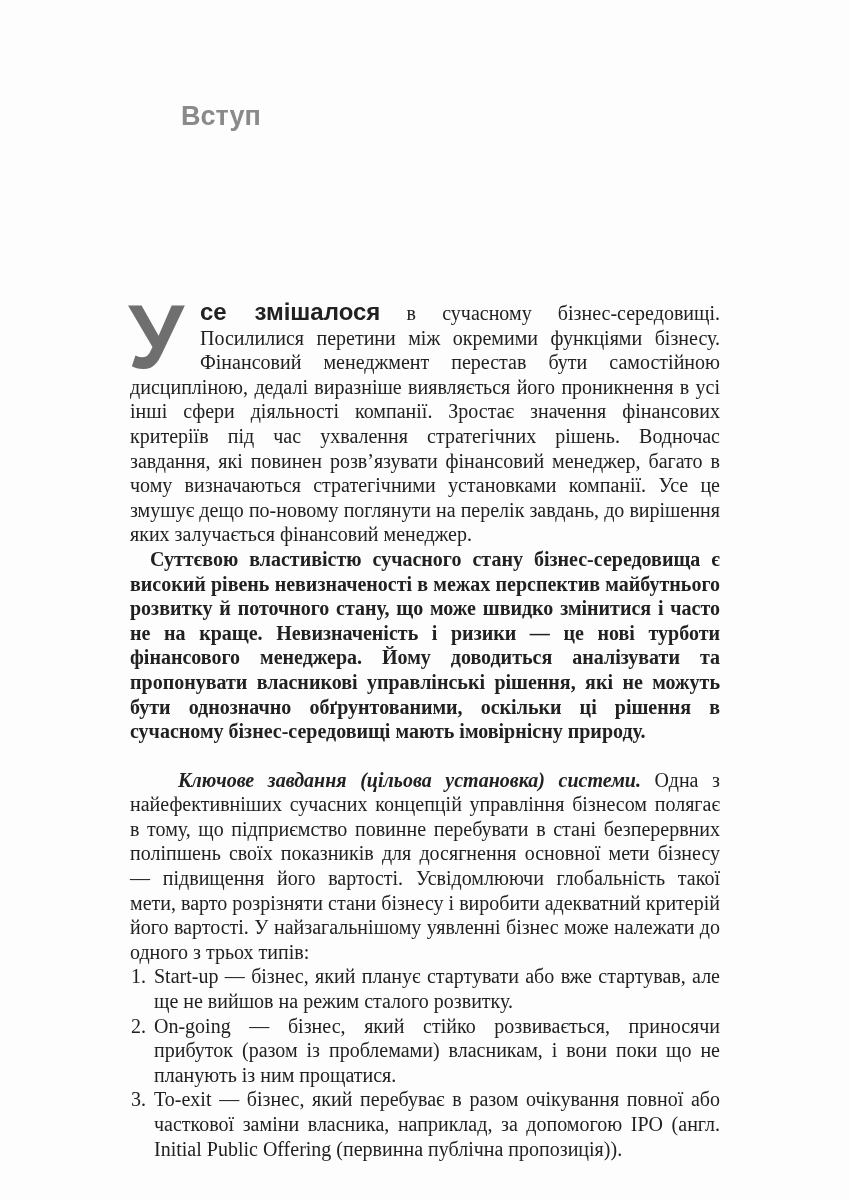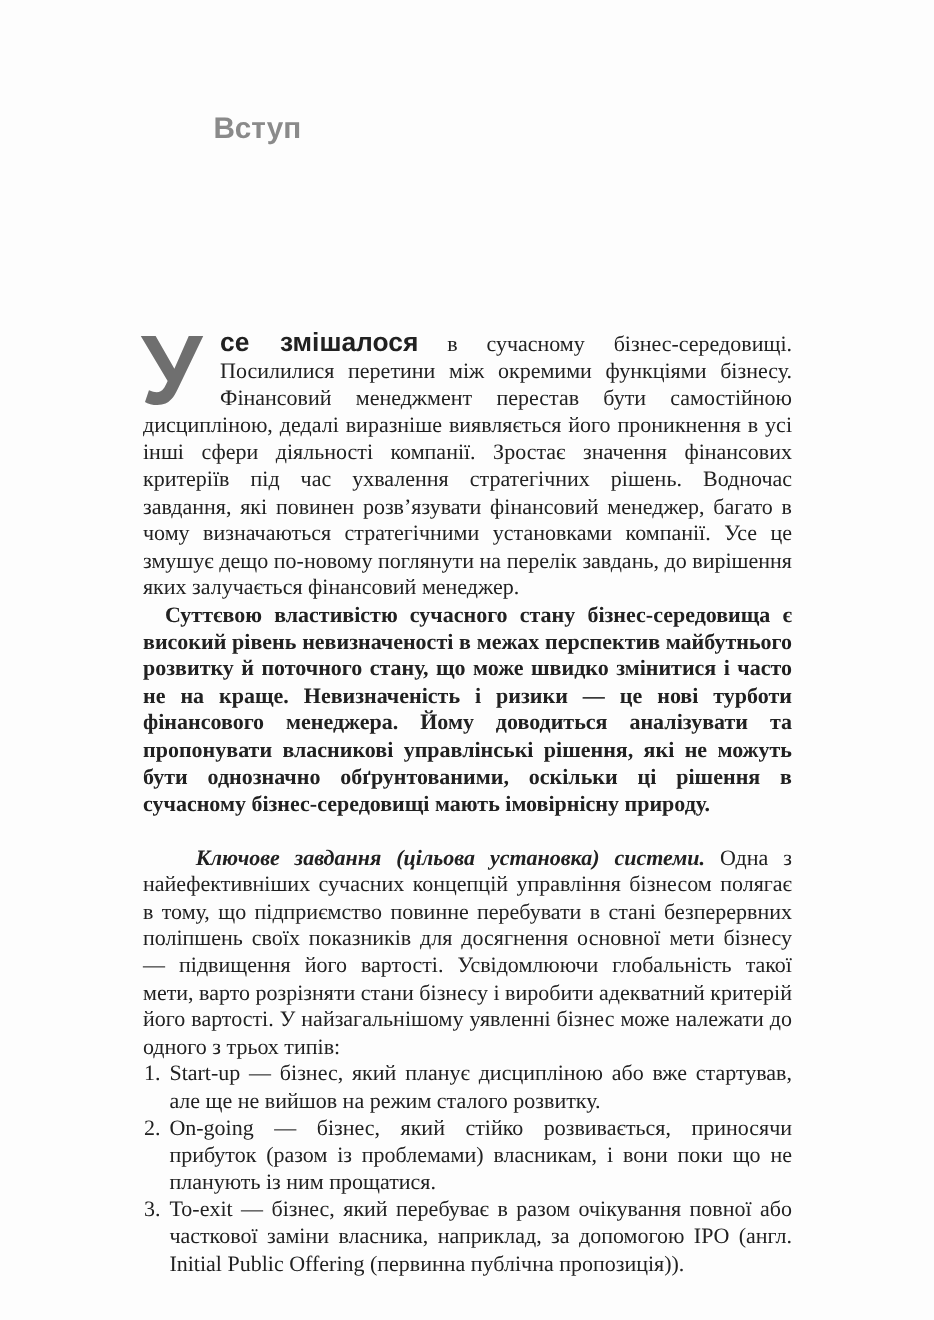--- a/index.html
+++ b/index.html
@@ -11,21 +11,21 @@
     position: relative;
     width: 849px;
     height: 1200px;
     background: #fdfdfd;
     font-family: "Liberation Serif", serif;
     color: #212121;
     overflow: hidden;
   }
   .heading {
     position: absolute;
-    left: 194px;
+    left: 181px;
     top: 101px;
     font-family: "Liberation Sans", sans-serif;
     font-weight: bold;
   }
   .kicker {
     font-size: 27px;
     line-height: 31px;
     color: #8a8a8a;
     margin: 0;
   }
@@ -95,21 +95,21 @@
 
     <p class="p-indent">Суттєвою властивістю сучасного стану бізнес-середовища є високий рівень невизначеності в межах перспектив майбутнього розвитку й поточного стану, що може швидко змінитися і часто не на краще. Невизначеність і ризики — це нові турботи фінансового менеджера. Йому доводиться аналізувати та пропонувати власникові управлінські рішення, які не можуть бути однозначно обґрунтованими, оскільки ці рішення в сучасному бізнес-середовищі мають імовірнісну природу.</p>
 
     <p class="p-section">
       <span class="lead-bolditalic">Ключове завдання (цільова установка) системи.</span><span> Одна з найефективніших сучасних концепцій управління бізнесом полягає в тому, що підприємство повинне перебувати в стані безперервних поліпшень своїх показників для досягнення основної мети бізнесу — підвищення його вартості. Усвідомлюючи глобальність такої мети, варто розрізняти стани бізнесу і виробити адекватний критерій його вартості. У найзагальнішому уявленні бізнес може належати до одного з трьох типів:</span>
     </p>
 
     <ol class="list">
       <li class="list-item">
         <span class="list-num">1.</span>
-        <span>Start-up — бізнес, який планує дисципліною або вже стартував, але ще не вийшов на режим сталого розвитку.</span>
+        <span>Start-up — бізнес, який планує стартувати або вже стартував, але ще не вийшов на режим сталого розвитку.</span>
       </li>
       <li class="list-item">
         <span class="list-num">2.</span>
         <span>On-going — бізнес, який стійко розвивається, приносячи прибуток (разом із проблемами) власникам, і вони поки що не планують із ним прощатися.</span>
       </li>
       <li class="list-item">
         <span class="list-num">3.</span>
         <span>To-exit — бізнес, який перебуває в разом очікування повної або часткової заміни власника, наприклад, за допомогою IPO (англ. Initial Public Offering (первинна публічна пропозиція)).</span>
       </li>
     </ol>

